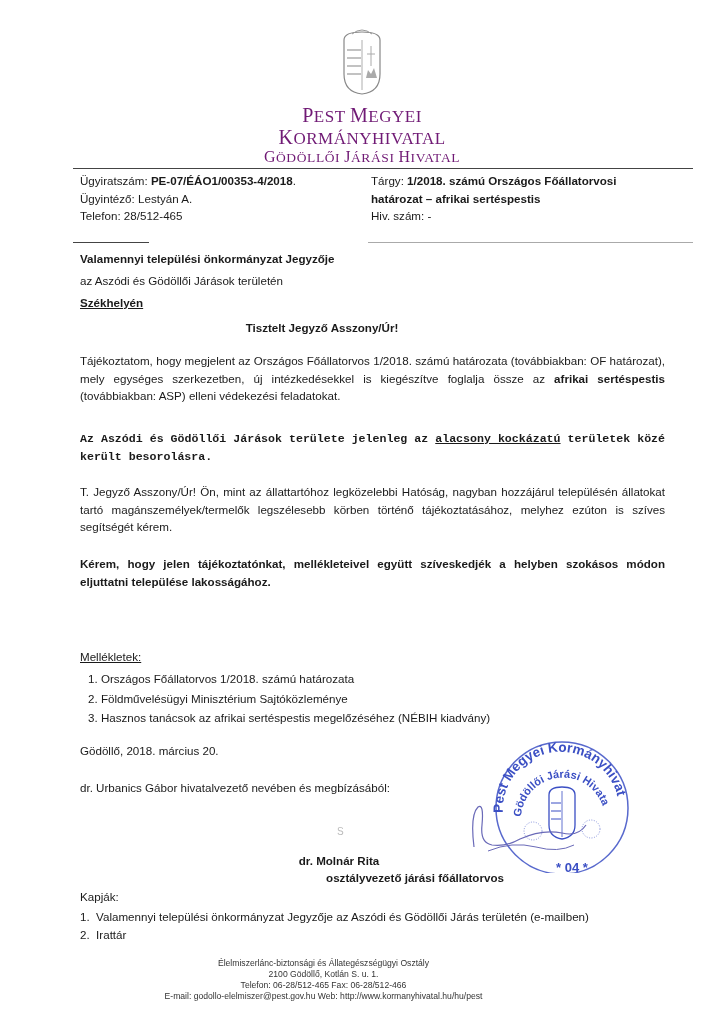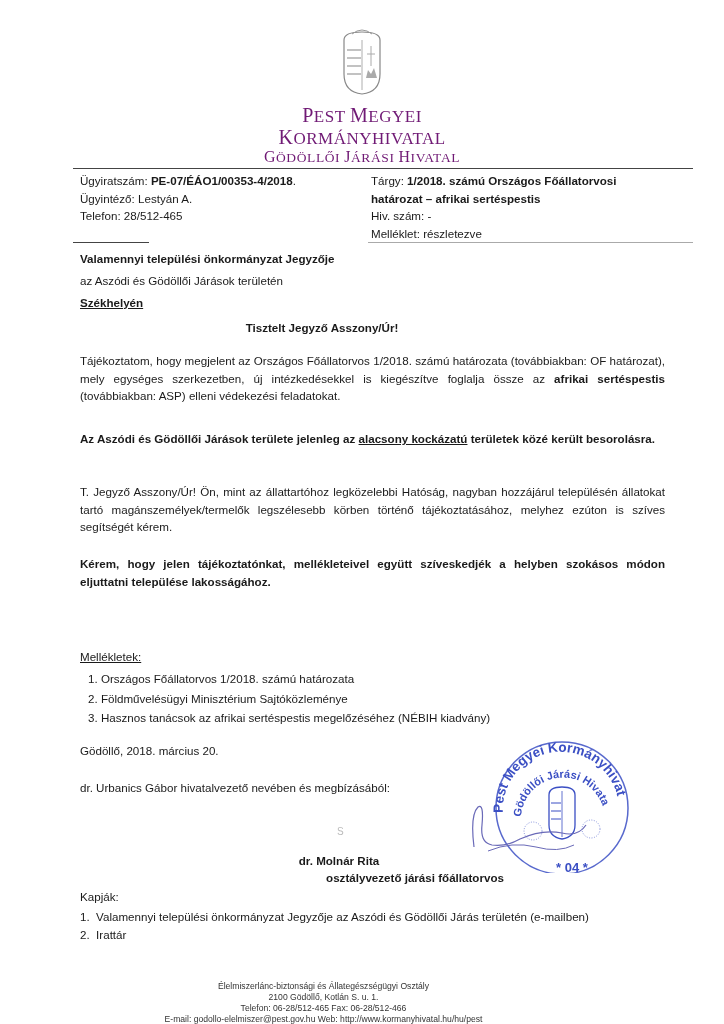--- a/index.html
+++ b/index.html
@@ -22,42 +22,42 @@
   
   .info { line-height: 17.5px; font-size: 11.6px; }
   #info-left { left: 80px; top: 172px; }
   #info-right { left: 371px; top: 172px; }
 
   
   .para { left: 80px; width: 585px; text-align: justify; line-height: 17.5px; font-size: 11.6px; }
   #addr { left: 80px; top: 248px; line-height: 22px; }
   #greeting { left: 0; width: 644px; top: 321px; text-align: center; font-weight: bold; }
   #p1 { top: 352px; }
-  #p2 { top: 430px; font-weight: bold; }
+  #p2 { top: 430px; font-weight: bold; font-family: Liberation Mono, monospace; }
   #p3 { top: 483px; }
   #p4 { top: 555px; font-weight: bold; }
 
   #att-title { left: 80px; top: 650px; }
   #att-list { left: 88px; top: 669px; margin: 0; padding: 0 0 0 0; list-style: none; line-height: 19.5px; }
   #att-list li { margin: 0; }
 
   #place-date { left: 80px; top: 744px; }
   #on-behalf { left: 80px; top: 781px; }
 
   
   #stamp { left: 485px; top: 733px; width: 150px; height: 140px; }
   #signature { left: 462px; top: 795px; width: 130px; height: 70px; }
   #signer-name { left: 0; width: 592px; top: 854px; text-align: center; padding-left: 86px; box-sizing: border-box; font-weight: bold; }
   #signer-title { left: 0; width: 724px; top: 871px; text-align: center; padding-left: 106px; box-sizing: border-box; font-weight: bold; }
   #stamp-num { left: 556px; top: 860px; color: #3b4fc4; font-size: 13px; font-weight: bold; }
 
   #recip-title { left: 80px; top: 890px; }
   #recip-list { left: 80px; top: 908px; line-height: 17.5px; }
 
-  #footer { left: 0; width: 647px; top: 958px; text-align: center; font-size: 8.6px; line-height: 11px; color: #333; margin-top: 23px; }
+  #footer { left: 0; width: 647px; top: 958px; text-align: center; font-size: 8.6px; line-height: 11px; color: #333; }
 
   #scan-mark { left: 337px; top: 826px; color: #bbb; font-size: 10px; }
 </style>
 </head>
 <body>
 
 <svg id="crest" class="abs" viewBox="0 0 48 72">
   <path d="M6 14 Q6 6 24 6 Q42 6 42 14 L42 48 Q42 66 24 68 Q6 66 6 48 Z" fill="none" stroke="#888" stroke-width="1.2"></path>
   <path d="M14 8 Q24 0 34 8" fill="none" stroke="#999" stroke-width="1"></path>
   <line x1="24" y1="14" x2="24" y2="64" stroke="#999" stroke-width="0.8"></line>
@@ -79,21 +79,20 @@
 <div id="info-left" class="abs info">
   <div><span>Ügyiratszám: </span><span class="b">PE-07/ÉÁO1/00353-4/2018</span><span>.</span></div>
   <div><span>Ügyintéző: </span><span>Lestyán A.</span></div>
   <div><span>Telefon: </span><span>28/512-465</span></div>
 </div>
 
 <div id="info-right" class="abs info">
   <div><span>Tárgy: </span><span class="b">1/2018. számú Országos Főállatorvosi</span></div>
   <div class="b">határozat – afrikai sertéspestis</div>
   <div><span>Hiv. szám: </span><span>-</span></div>
-  <div><span>Melléklet: </span><span>részletezve</span></div>
 </div>
 
 <div class="rule" style="left:73px; top:242px; width:76px;"></div>
 <div class="rule" style="left:368px; top:242px; width:325px; background:#aaa;"></div>
 
 <div id="addr" class="abs">
   <div class="b">Valamennyi települési önkormányzat Jegyzője</div>
   <div>az Aszódi és Gödöllői Járások területén</div>
   <div class="b u">Székhelyén</div>
 </div>

